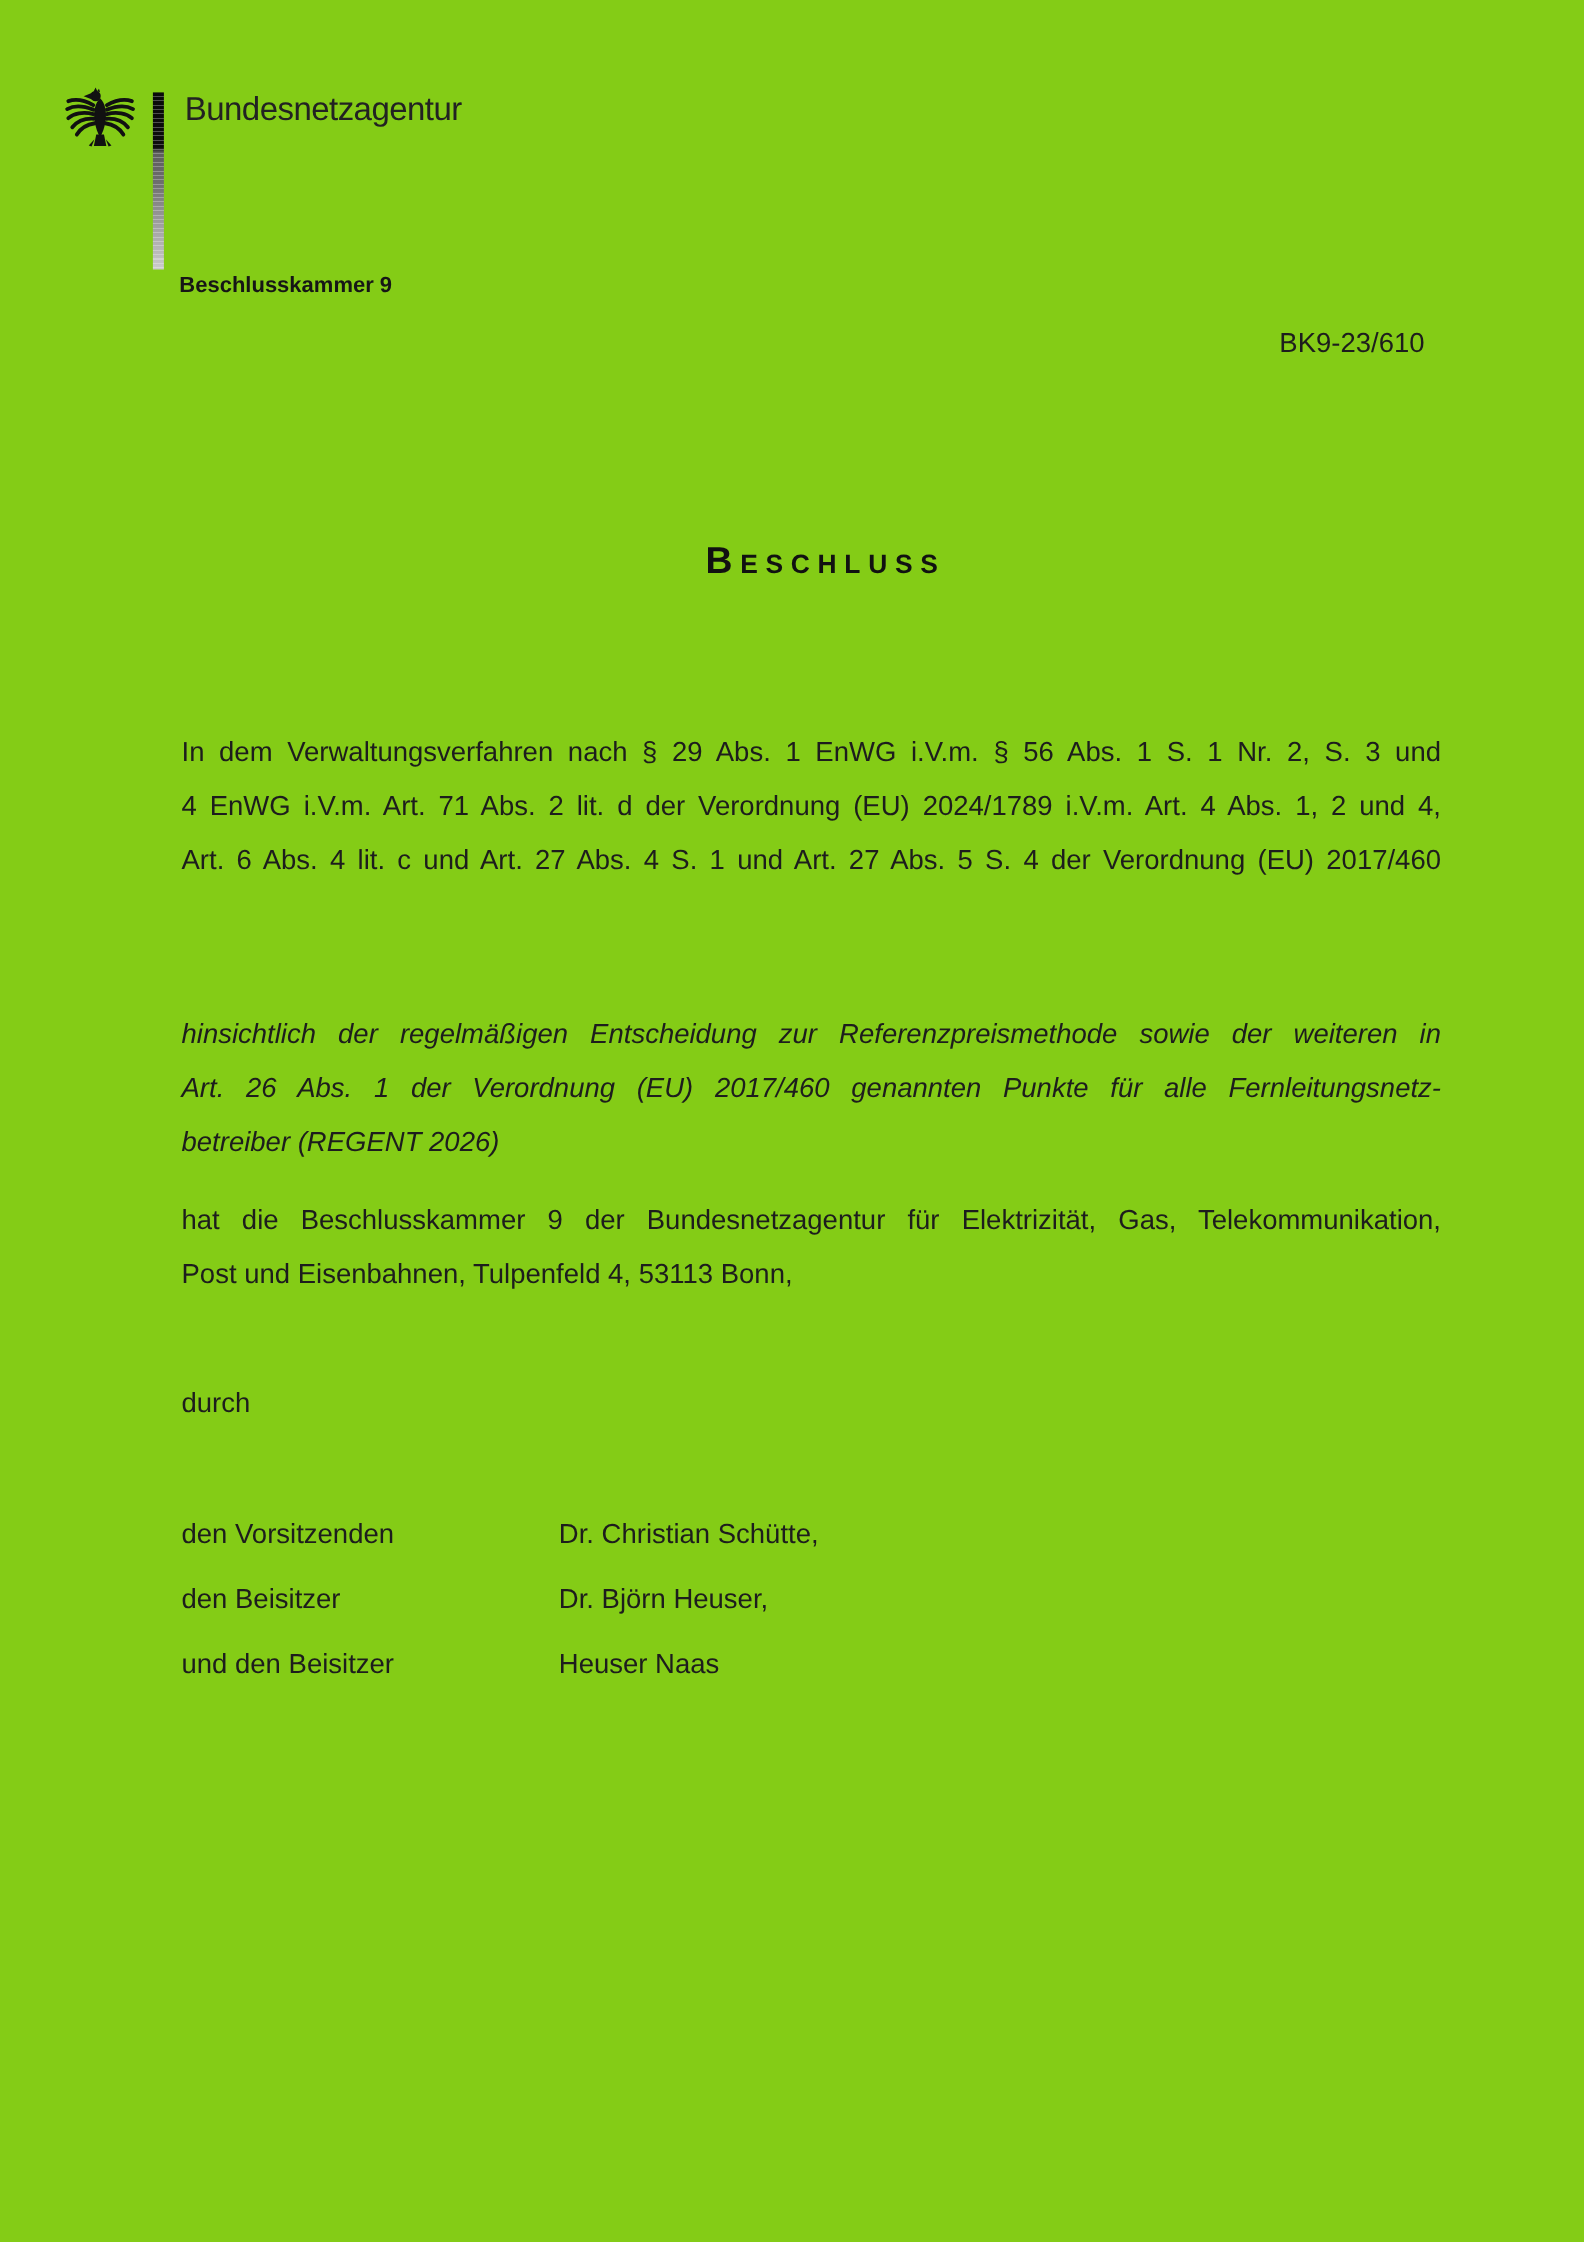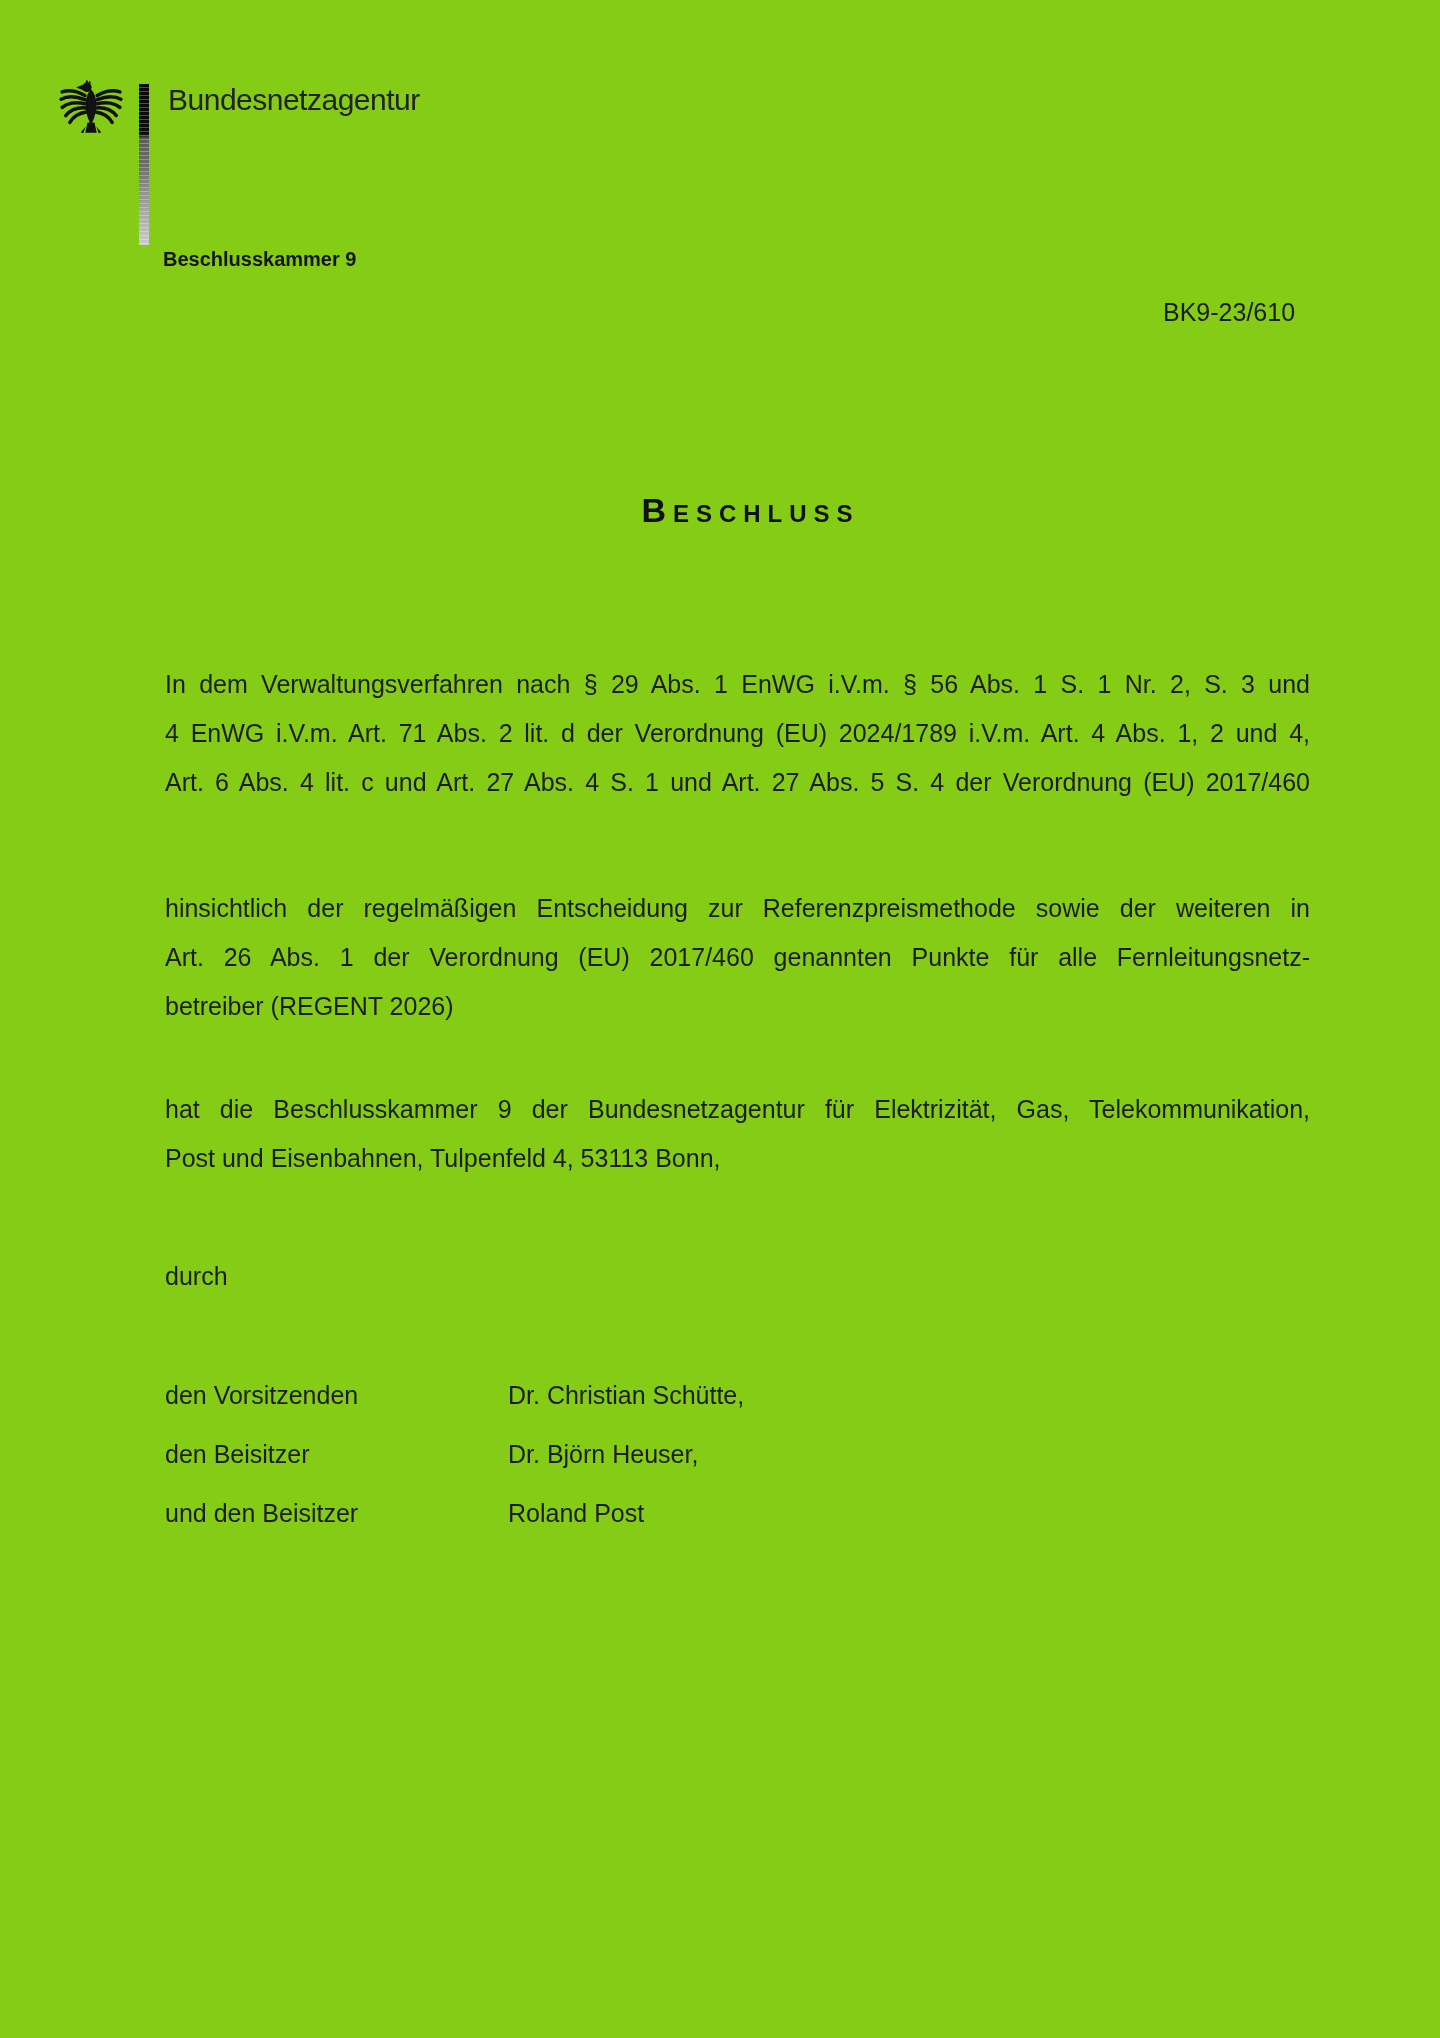--- a/index.html
+++ b/index.html
@@ -90,21 +90,21 @@
     font-size: 25px;
     line-height: 49px;
     color: #1d1d1d;
   }
   .para .ln { width: 100%; }
   .para .jl {
     text-align: justify;
     text-align-last: justify;
   }
   .p1 { top: 660px; }
-  .p2 { top: 884px; }
+  .p2 { top: 916px; font-style: italic; }
   .p3 { top: 1085px; }
   .p4 { top: 1252px; }
   
   .panel {
     position: absolute;
     left: 165px;
     top: 1380px;
     width: 1145px;
     font-size: 25px;
     color: #1d1d1d;
@@ -186,17 +186,17 @@
     <div class="panel-row">
       <div class="panel-role">den Vorsitzenden</div>
       <div class="panel-name">Dr. Christian Schütte,</div>
     </div>
     <div class="panel-row">
       <div class="panel-role">den Beisitzer</div>
       <div class="panel-name">Dr. Björn Heuser,</div>
     </div>
     <div class="panel-row">
       <div class="panel-role">und den Beisitzer</div>
-      <div class="panel-name">Roland Post</div>
+      <div class="panel-name">Heuser Naas</div>
     </div>
   </div>
 
 </div>
 
 </body></html>

